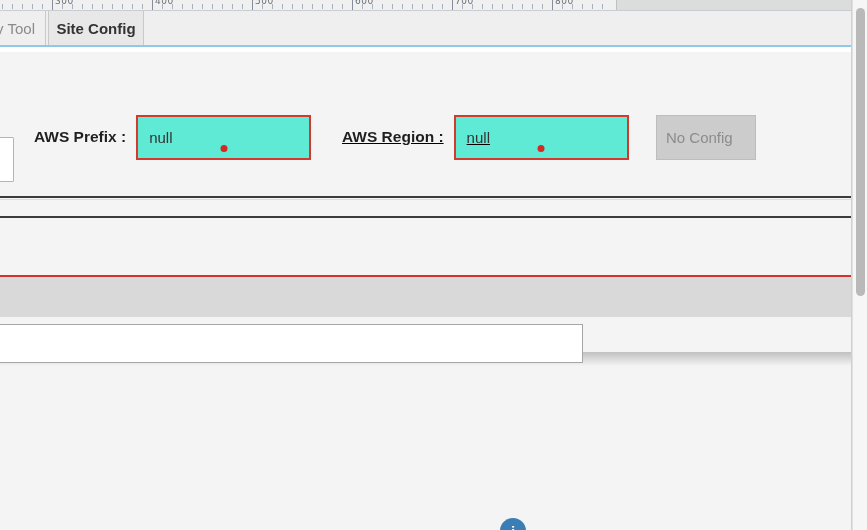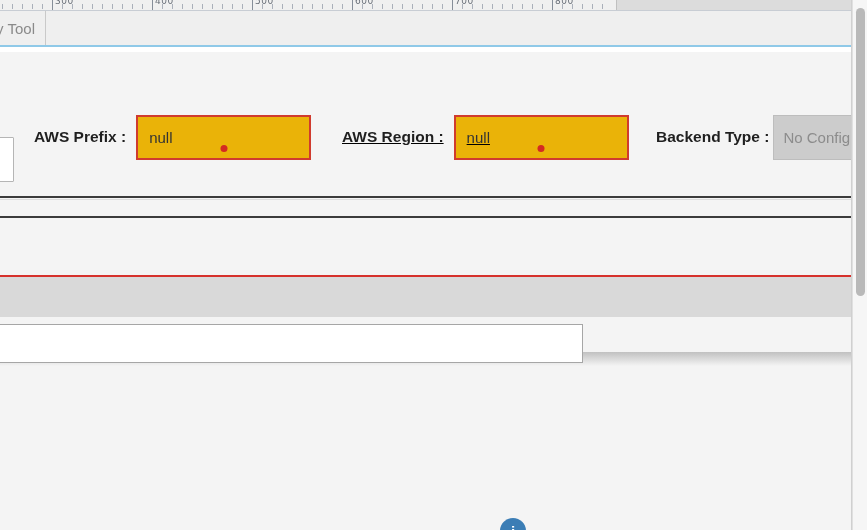--- a/index.html
+++ b/index.html
@@ -99,21 +99,21 @@
   .field-label {
     font-size: 15.5px;
     font-weight: bold;
     color: #1f1f1f;
     white-space: nowrap;
     margin-right: 10px;
   }
 
   .input-box {
     position: relative;
-    background: #eab308;
+    background: #5eead4;
     border: 2px solid #d03b2e;
     height: 45px;
     display: flex; align-items: center;
     padding: 0 0 0 11px;
     font-size: 15px;
     color: #333333;
     cursor: text;
   }
   .input-box .val { line-height: 1; }
 
@@ -301,20 +301,23 @@
     <div class="ruler-tick minor" style="left:582px"></div>
     <div class="ruler-tick minor" style="left:592px"></div>
     <div class="ruler-tick minor" style="left:602px"></div>
     <div class="ruler-right-pad"></div>
   </div>
 
   <div class="tabbar">
     <div class="tab partial">
       <span>y Tool</span>
     </div>
+    <div class="tab active">
+      <span>Site Config</span>
+    </div>
     <div class="tabbar-underline"></div>
   </div>
 
   <div class="content">
     <div class="band-top"></div>
 
     <div class="form-row">
 
       <div class="field-group" style="left:0px;">
         <div class="input-clipped"></div>
@@ -330,21 +333,20 @@
 
       <div class="field-group" style="left:342px;text-decoration:underline;">
         <div class="field-label">AWS Region :</div>
         <div class="input-box" style="width:175px;">
           <span class="val">null</span>
           <span class="err-dot"></span>
         </div>
       </div>
 
       <div class="field-group" style="left:656px;">
-        <div class="field-label" style="margin-right:4px;">Backend Type :</div>
         <div class="select-disabled">
           <span>No Config</span>
         </div>
       </div>
 
     </div>
 
     <div class="rule r1"></div>
     <div class="rule hair"></div>
     <div class="rule r2"></div>

